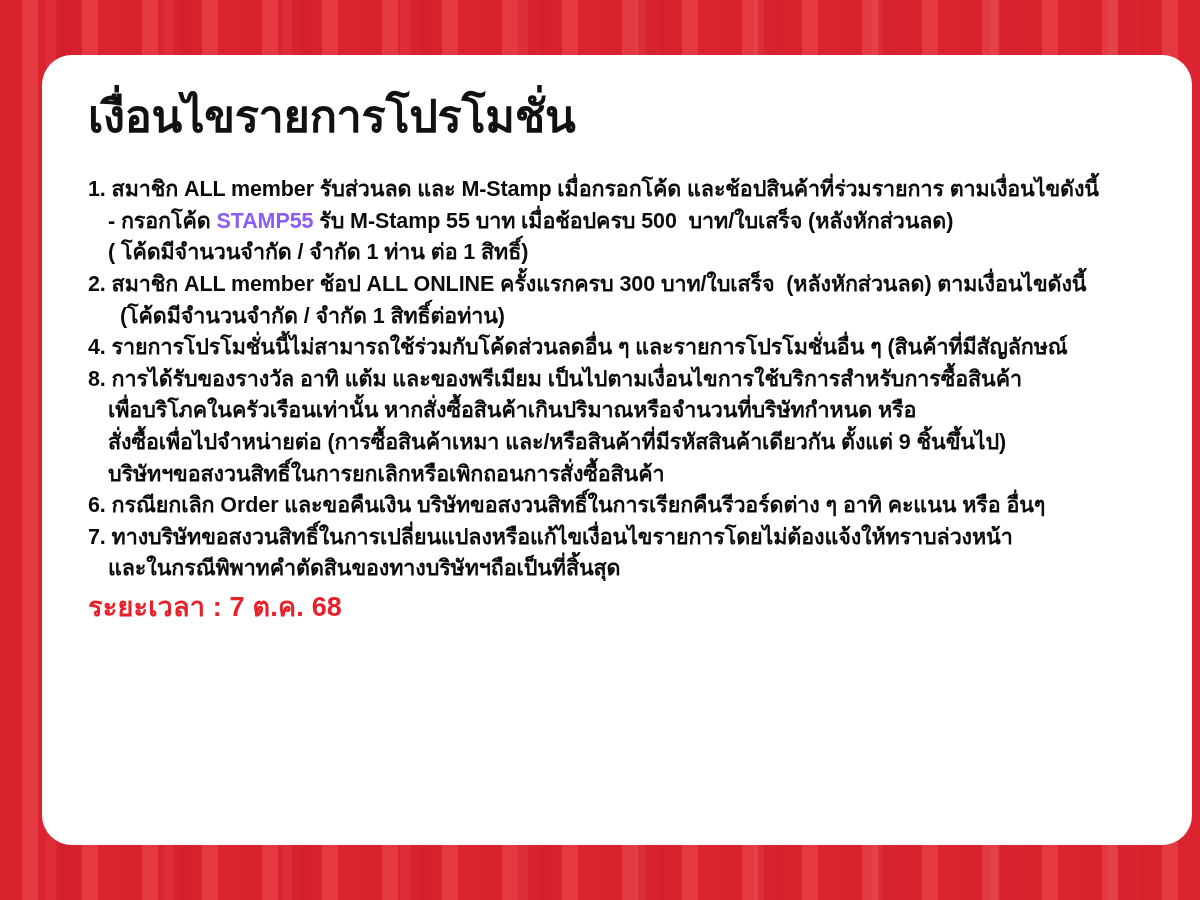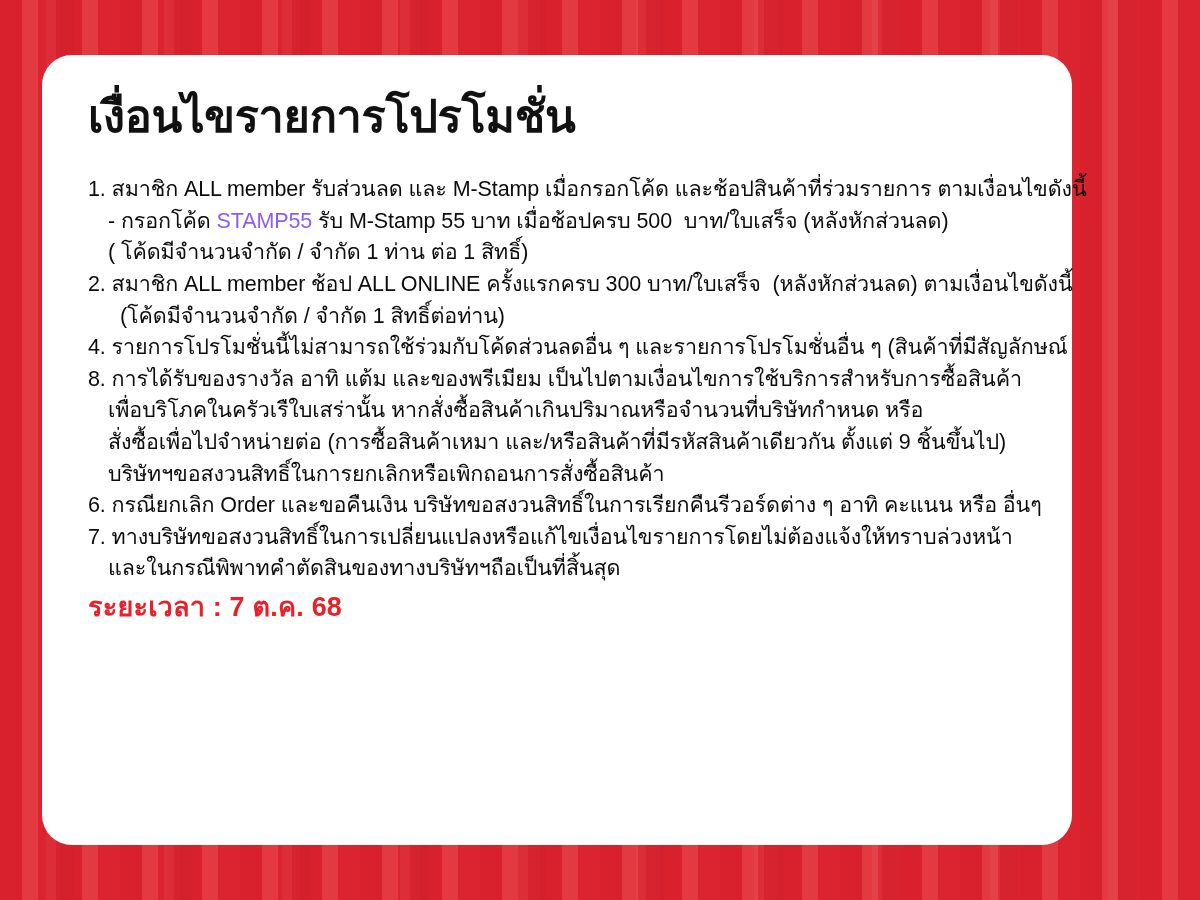--- a/index.html
+++ b/index.html
@@ -38,42 +38,42 @@
         rgba(0,0,0,0.025) 74px,
         rgba(255,255,255,0.00) 74px,
         rgba(255,255,255,0.00) 118px
       );
   }
 
   
   #card {
     position:absolute;
     left:42px; top:55px;
-    width:1030px; height:790px;
+    width:1150px; height:790px;
     background:#ffffff;
     border-radius:30px;
     padding:38px 46px 0 46px;
   }
 
   #title {
     font-size:45px;
     font-weight:bold;
     color:#111111;
     letter-spacing:-0.3px;
     line-height:1.05;
     margin-bottom:34px;
   }
 
   .terms { list-style:none; }
 
   .term { margin:0; }
 
   .line {
     font-size:21.5px;
-    font-weight:normal;
+    font-weight:bold;
     color:#0c0c0c;
     line-height:31.6px;
     white-space:pre;
     letter-spacing:-0.1px;
   }
   .line.ind1 { padding-left:20px; }
   .line.ind2 { padding-left:32px; }
 
   .hl { color:#8b5cf6; }
 
@@ -99,21 +99,21 @@
       </div>
       <div class="term">
         <div class="line"><span>2. สมาชิก ALL member ช้อป ALL ONLINE ครั้งแรกครบ 300 บาท/ใบเสร็จ  (หลังหักส่วนลด) ตามเงื่อนไขดังนี้</span></div>
         <div class="line ind2"><span>(โค้ดมีจำนวนจำกัด / จำกัด 1 สิทธิ์ต่อท่าน)</span></div>
       </div>
       <div class="term">
         <div class="line"><span>4. รายการโปรโมชั่นนี้ไม่สามารถใช้ร่วมกับโค้ดส่วนลดอื่น ๆ และรายการโปรโมชั่นอื่น ๆ (สินค้าที่มีสัญลักษณ์</span></div>
       </div>
       <div class="term">
         <div class="line"><span>8. การได้รับของรางวัล อาทิ แต้ม และของพรีเมียม เป็นไปตามเงื่อนไขการใช้บริการสำหรับการซื้อสินค้า</span></div>
-        <div class="line ind1"><span>เพื่อบริโภคในครัวเรืใบเสร่านั้น หากสั่งซื้อสินค้าเกินปริมาณหรือจำนวนที่บริษัทกำหนด หรือ</span></div>
+        <div class="line ind1"><span>เพื่อบริโภคในครัวเรือนเท่านั้น หากสั่งซื้อสินค้าเกินปริมาณหรือจำนวนที่บริษัทกำหนด หรือ</span></div>
         <div class="line ind1"><span>สั่งซื้อเพื่อไปจำหน่ายต่อ (การซื้อสินค้าเหมา และ/หรือสินค้าที่มีรหัสสินค้าเดียวกัน ตั้งแต่ 9 ชิ้นขึ้นไป)</span></div>
         <div class="line ind1"><span>บริษัทฯขอสงวนสิทธิ์ในการยกเลิกหรือเพิกถอนการสั่งซื้อสินค้า</span></div>
       </div>
       <div class="term">
         <div class="line"><span>6. กรณียกเลิก Order และขอคืนเงิน บริษัทขอสงวนสิทธิ์ในการเรียกคืนรีวอร์ดต่าง ๆ อาทิ คะแนน หรือ อื่นๆ</span></div>
       </div>
       <div class="term">
         <div class="line"><span>7. ทางบริษัทขอสงวนสิทธิ์ในการเปลี่ยนแปลงหรือแก้ไขเงื่อนไขรายการโดยไม่ต้องแจ้งให้ทราบล่วงหน้า</span></div>
         <div class="line ind1"><span>และในกรณีพิพาทคำตัดสินของทางบริษัทฯถือเป็นที่สิ้นสุด</span></div>
       </div>

